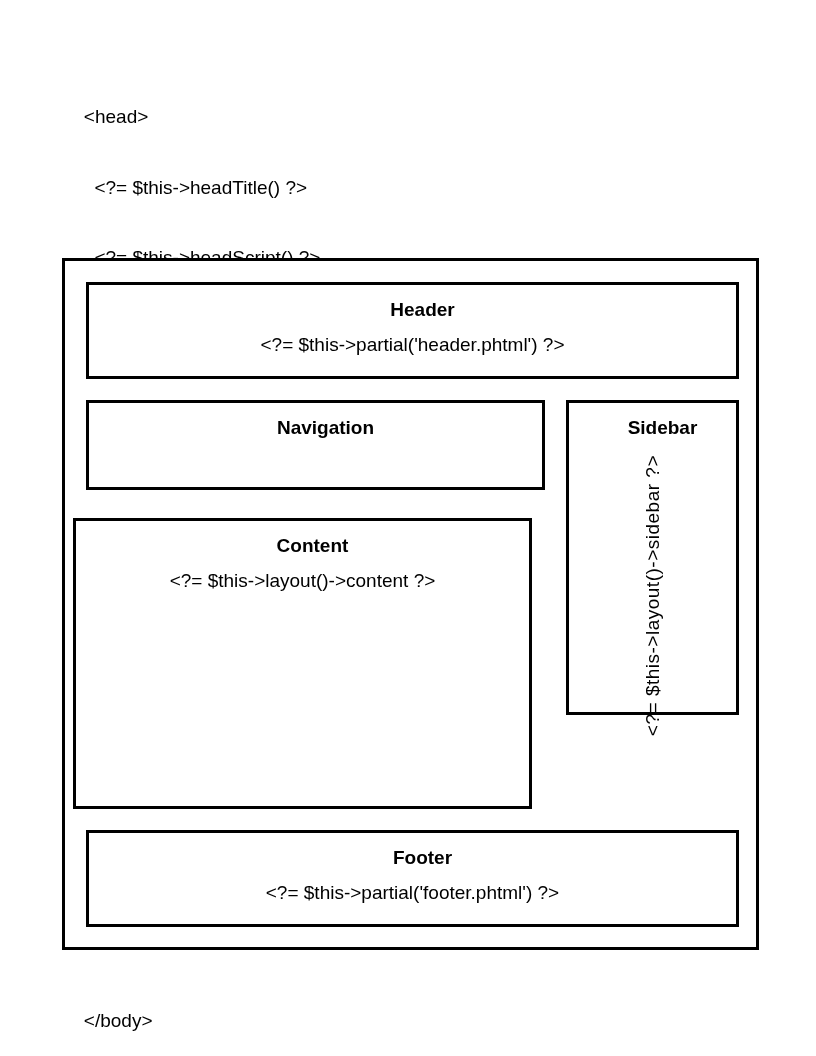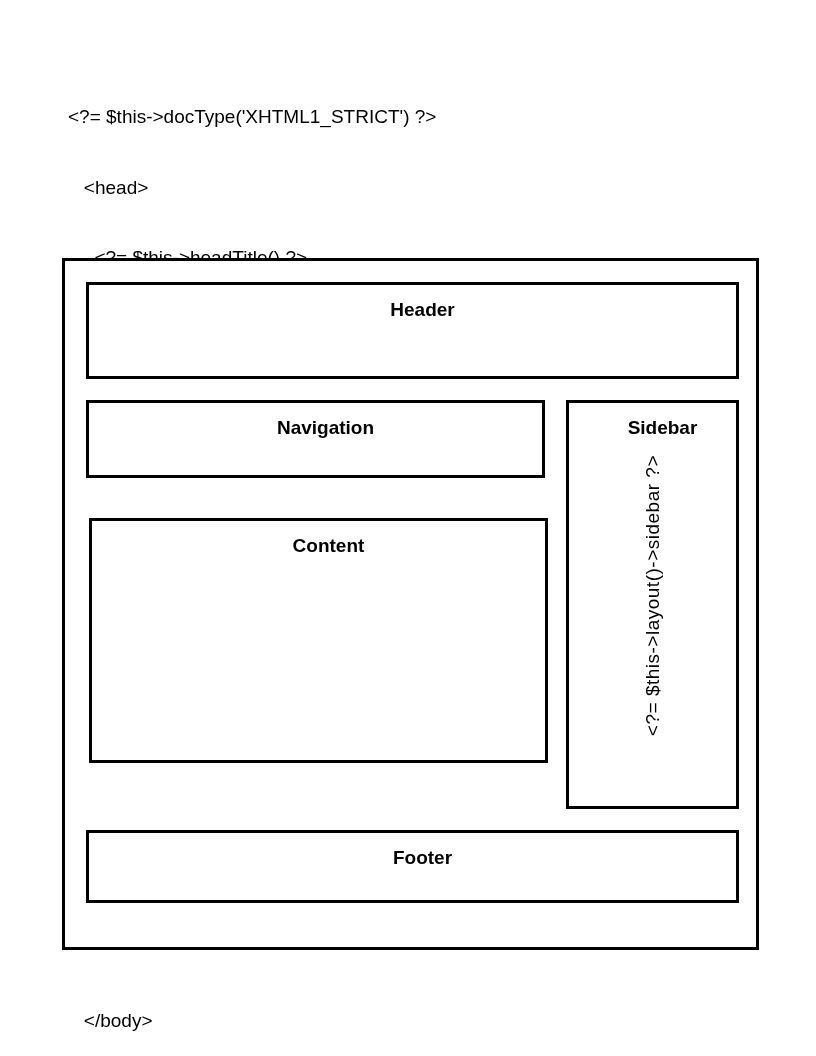--- a/index.html
+++ b/index.html
@@ -79,33 +79,33 @@
     white-space: pre;
   }
 
   
   .box-header {
     left: 21px;  top: 21px;
     width: 653px; height: 97px;
   }
   .box-nav {
     left: 21px;  top: 139px;
-    width: 459px; height: 78px;
+    width: 459px; height: 90px;
   }
   .box-content {
-    left: 24px;  top: 257px;
-    width: 459px; height: 245px;
+    left: 8px;  top: 257px;
+    width: 459px; height: 291px;
   }
   .box-sidebar {
     left: 501px; top: 139px;
-    width: 173px; height: 409px;
+    width: 173px; height: 315px;
   }
   .box-footer {
     left: 21px;  top: 569px;
-    width: 653px; height: 73px;
+    width: 653px; height: 97px;
   }
 
   
   .sidebar-rotated-wrap {
     position: absolute;
     left: 0;
     right: 0;
     top: 52px;
     bottom: 4px;
     display: flex;
@@ -120,52 +120,54 @@
     writing-mode: vertical-rl;
     transform: rotate(180deg);
     letter-spacing: 0.5px;
     line-height: 1;
   }
 </style>
 </head>
 <body>
 
 <div class="code-block">
-  <div class="code-line">&lt;?= $this-&gt;docType('XHTML1_STRICT') ?&gt;</div>
   <div class="code-line">   &lt;head&gt;</div>
   <div class="code-line">     &lt;?= $this-&gt;headTitle() ?&gt;</div>
   <div class="code-line">     &lt;?= $this-&gt;headScript() ?&gt;</div>
   <div class="code-line">     &lt;?= $this-&gt;headStylesheet() ?&gt;</div>
   <div class="code-line">   &lt;/head&gt;</div>
   <div class="code-line">   &lt;body&gt;</div>
 </div>
 
 <div class="outer-frame">
 
   <div class="region-box box-header">
     <div class="region-title">Header</div>
+    <div class="region-code">&lt;?= $this-&gt;partial('header.phtml') ?&gt;</div>
   </div>
 
   <div class="region-box box-nav">
     <div class="region-title">Navigation</div>
   </div>
 
   <div class="region-box box-content">
     <div class="region-title">Content</div>
+    <div class="region-code">&lt;?= $this-&gt;layout()-&gt;content ?&gt;</div>
   </div>
 
   <div class="region-box box-sidebar">
     <div class="region-title">Sidebar</div>
     <div class="sidebar-rotated-wrap">
       <div class="sidebar-rotated">&lt;?= $this-&gt;layout()-&gt;sidebar ?&gt;</div>
     </div>
   </div>
 
   <div class="region-box box-footer">
     <div class="region-title">Footer</div>
+    <div class="region-code">&lt;?= $this-&gt;partial('footer.phtml') ?&gt;</div>
   </div>
 
 </div>
 
 <div class="code-block-bottom">
   <div class="code-line">   &lt;/body&gt;</div>
   
 </div>
 
 </body></html>

